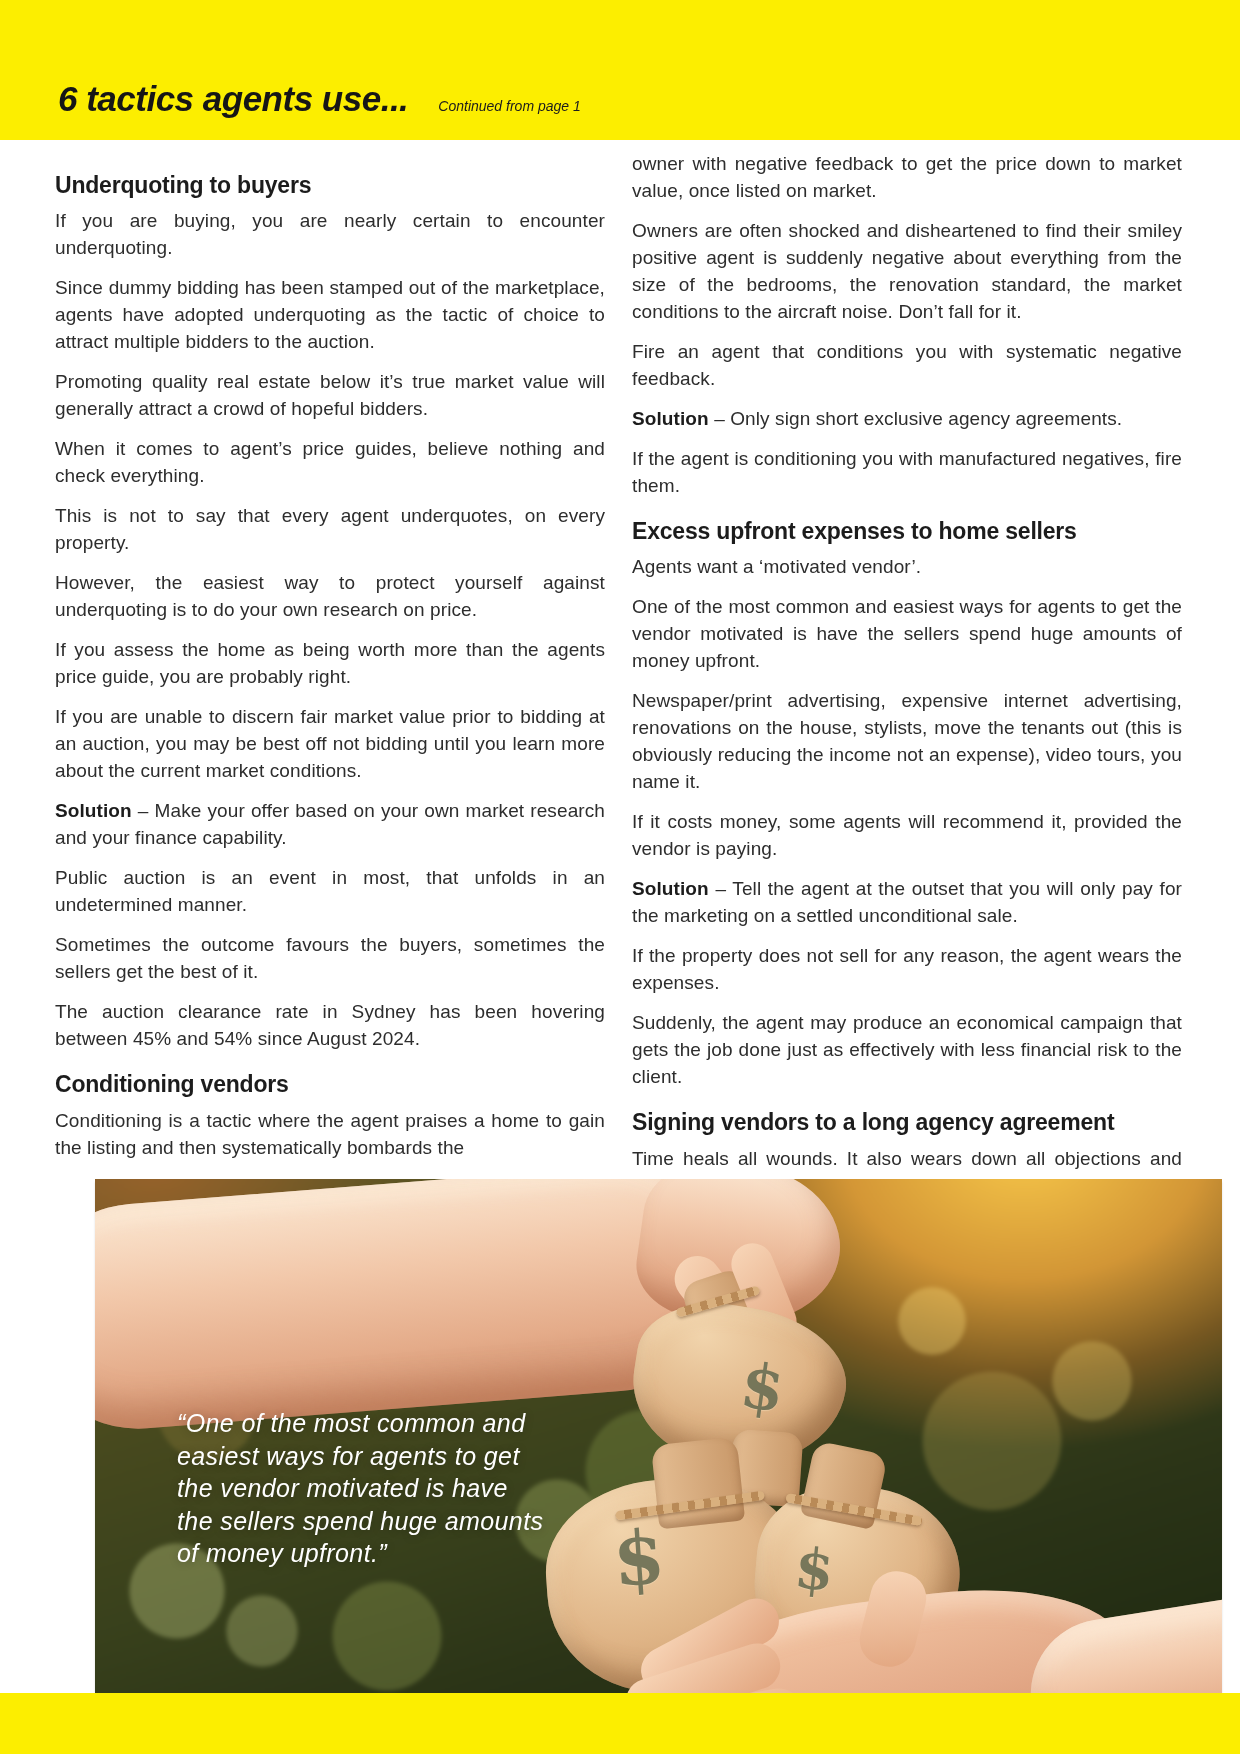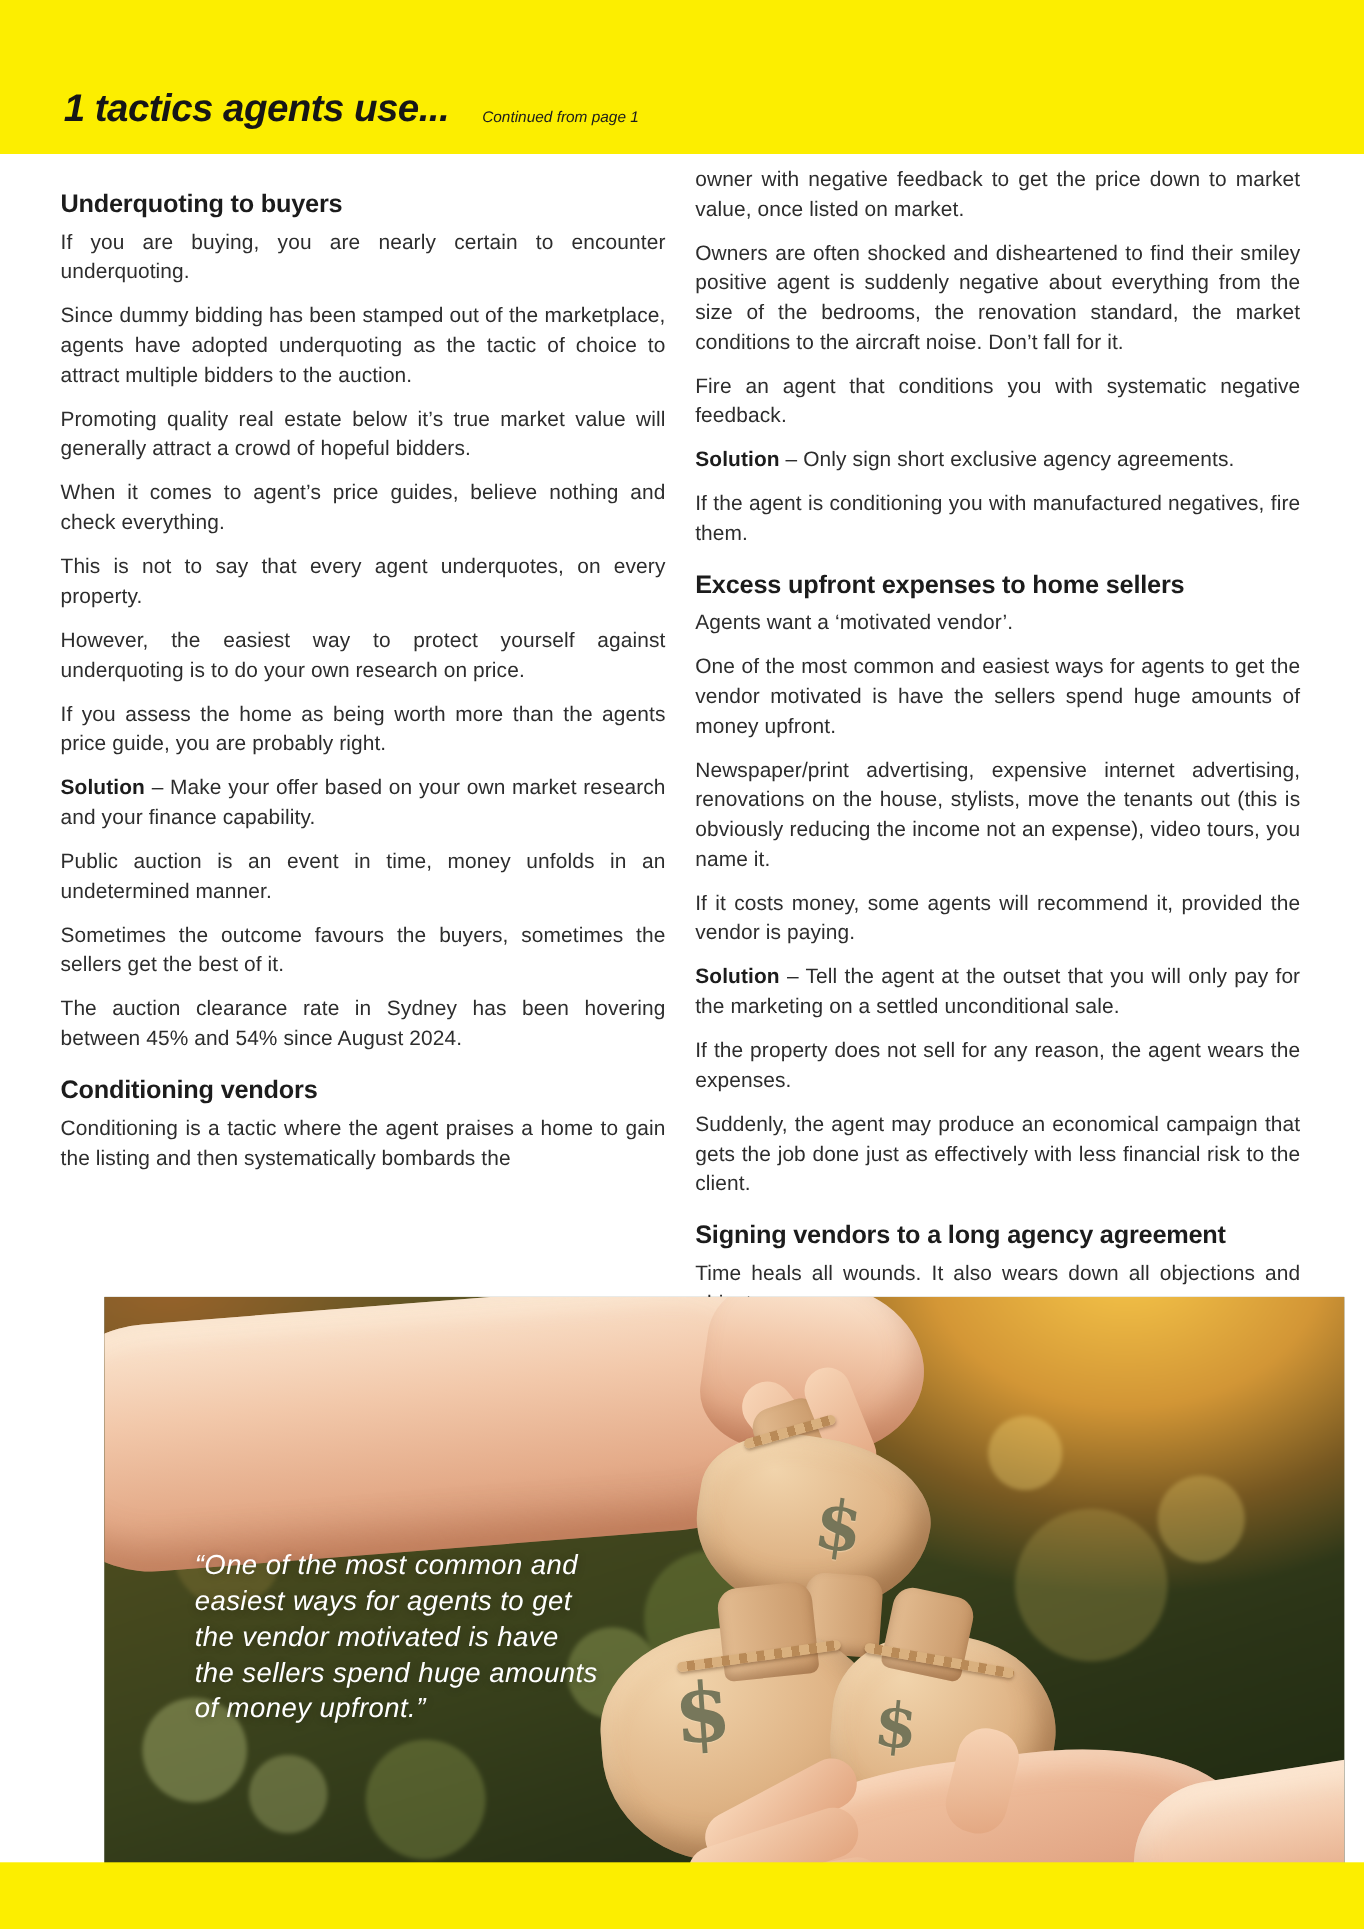--- a/index.html
+++ b/index.html
@@ -141,36 +141,37 @@
     text-shadow:0 1px 8px rgba(0,0,0,.28);
   }
 </style>
 </head>
 <body>
 
 <div class="page">
 
   <header class="band top"></header>
   <div class="masthead">
-    <span class="title">1 tactics agents use...</span>
+    <span class="title">6 tactics agents use...</span>
     <span class="continued">Continued from page 1</span>
   </div>
 
   <main class="content">
     <section class="col" id="col-left">
         <h2>Underquoting to buyers</h2>
         <p>If you are buying, you are nearly certain to encounter underquoting.</p>
         <p>Since dummy bidding has been stamped out of the marketplace, agents have adopted underquoting as the tactic of choice to attract multiple bidders to the auction.</p>
         <p>Promoting quality real estate below it’s true market value will generally attract a crowd of hopeful bidders.</p>
         <p>When it comes to agent’s price guides, believe nothing and check everything.</p>
         <p>This is not to say that every agent underquotes, on every property.</p>
         <p>However, the easiest way to protect yourself against underquoting is to do your own research on price.</p>
         <p>If you assess the home as being worth more than the agents price guide, you are probably right.</p>
+        <p>If you are unable to discern fair market value prior to bidding at an auction, you may be best off not bidding until you learn more about the current market conditions.</p>
         <p><b>Solution</b> – Make your offer based on your own market research and your finance capability.</p>
-        <p>Public auction is an event in time, money unfolds in an undetermined manner.</p>
+        <p>Public auction is an event in most, that unfolds in an undetermined manner.</p>
         <p>Sometimes the outcome favours the buyers, sometimes the sellers get the best of it.</p>
         <p>The auction clearance rate in Sydney has been hovering between 45% and 54% since August 2024.</p>
         <h2>Conditioning vendors</h2>
         <p>Conditioning is a tactic where the agent praises a home to gain the listing and then systematically bombards the</p>
       </section>
     <section class="col" id="col-right">
         <p>owner with negative feedback to get the price down to market value, once listed on market.</p>
         <p>Owners are often shocked and disheartened to find their smiley positive agent is suddenly negative about everything from the size of the bedrooms, the renovation standard, the market conditions to the aircraft noise. Don’t fall for it.</p>
         <p>Fire an agent that conditions you with systematic negative feedback.</p>
         <p><b>Solution</b> – Only sign short exclusive agency agreements.</p>

